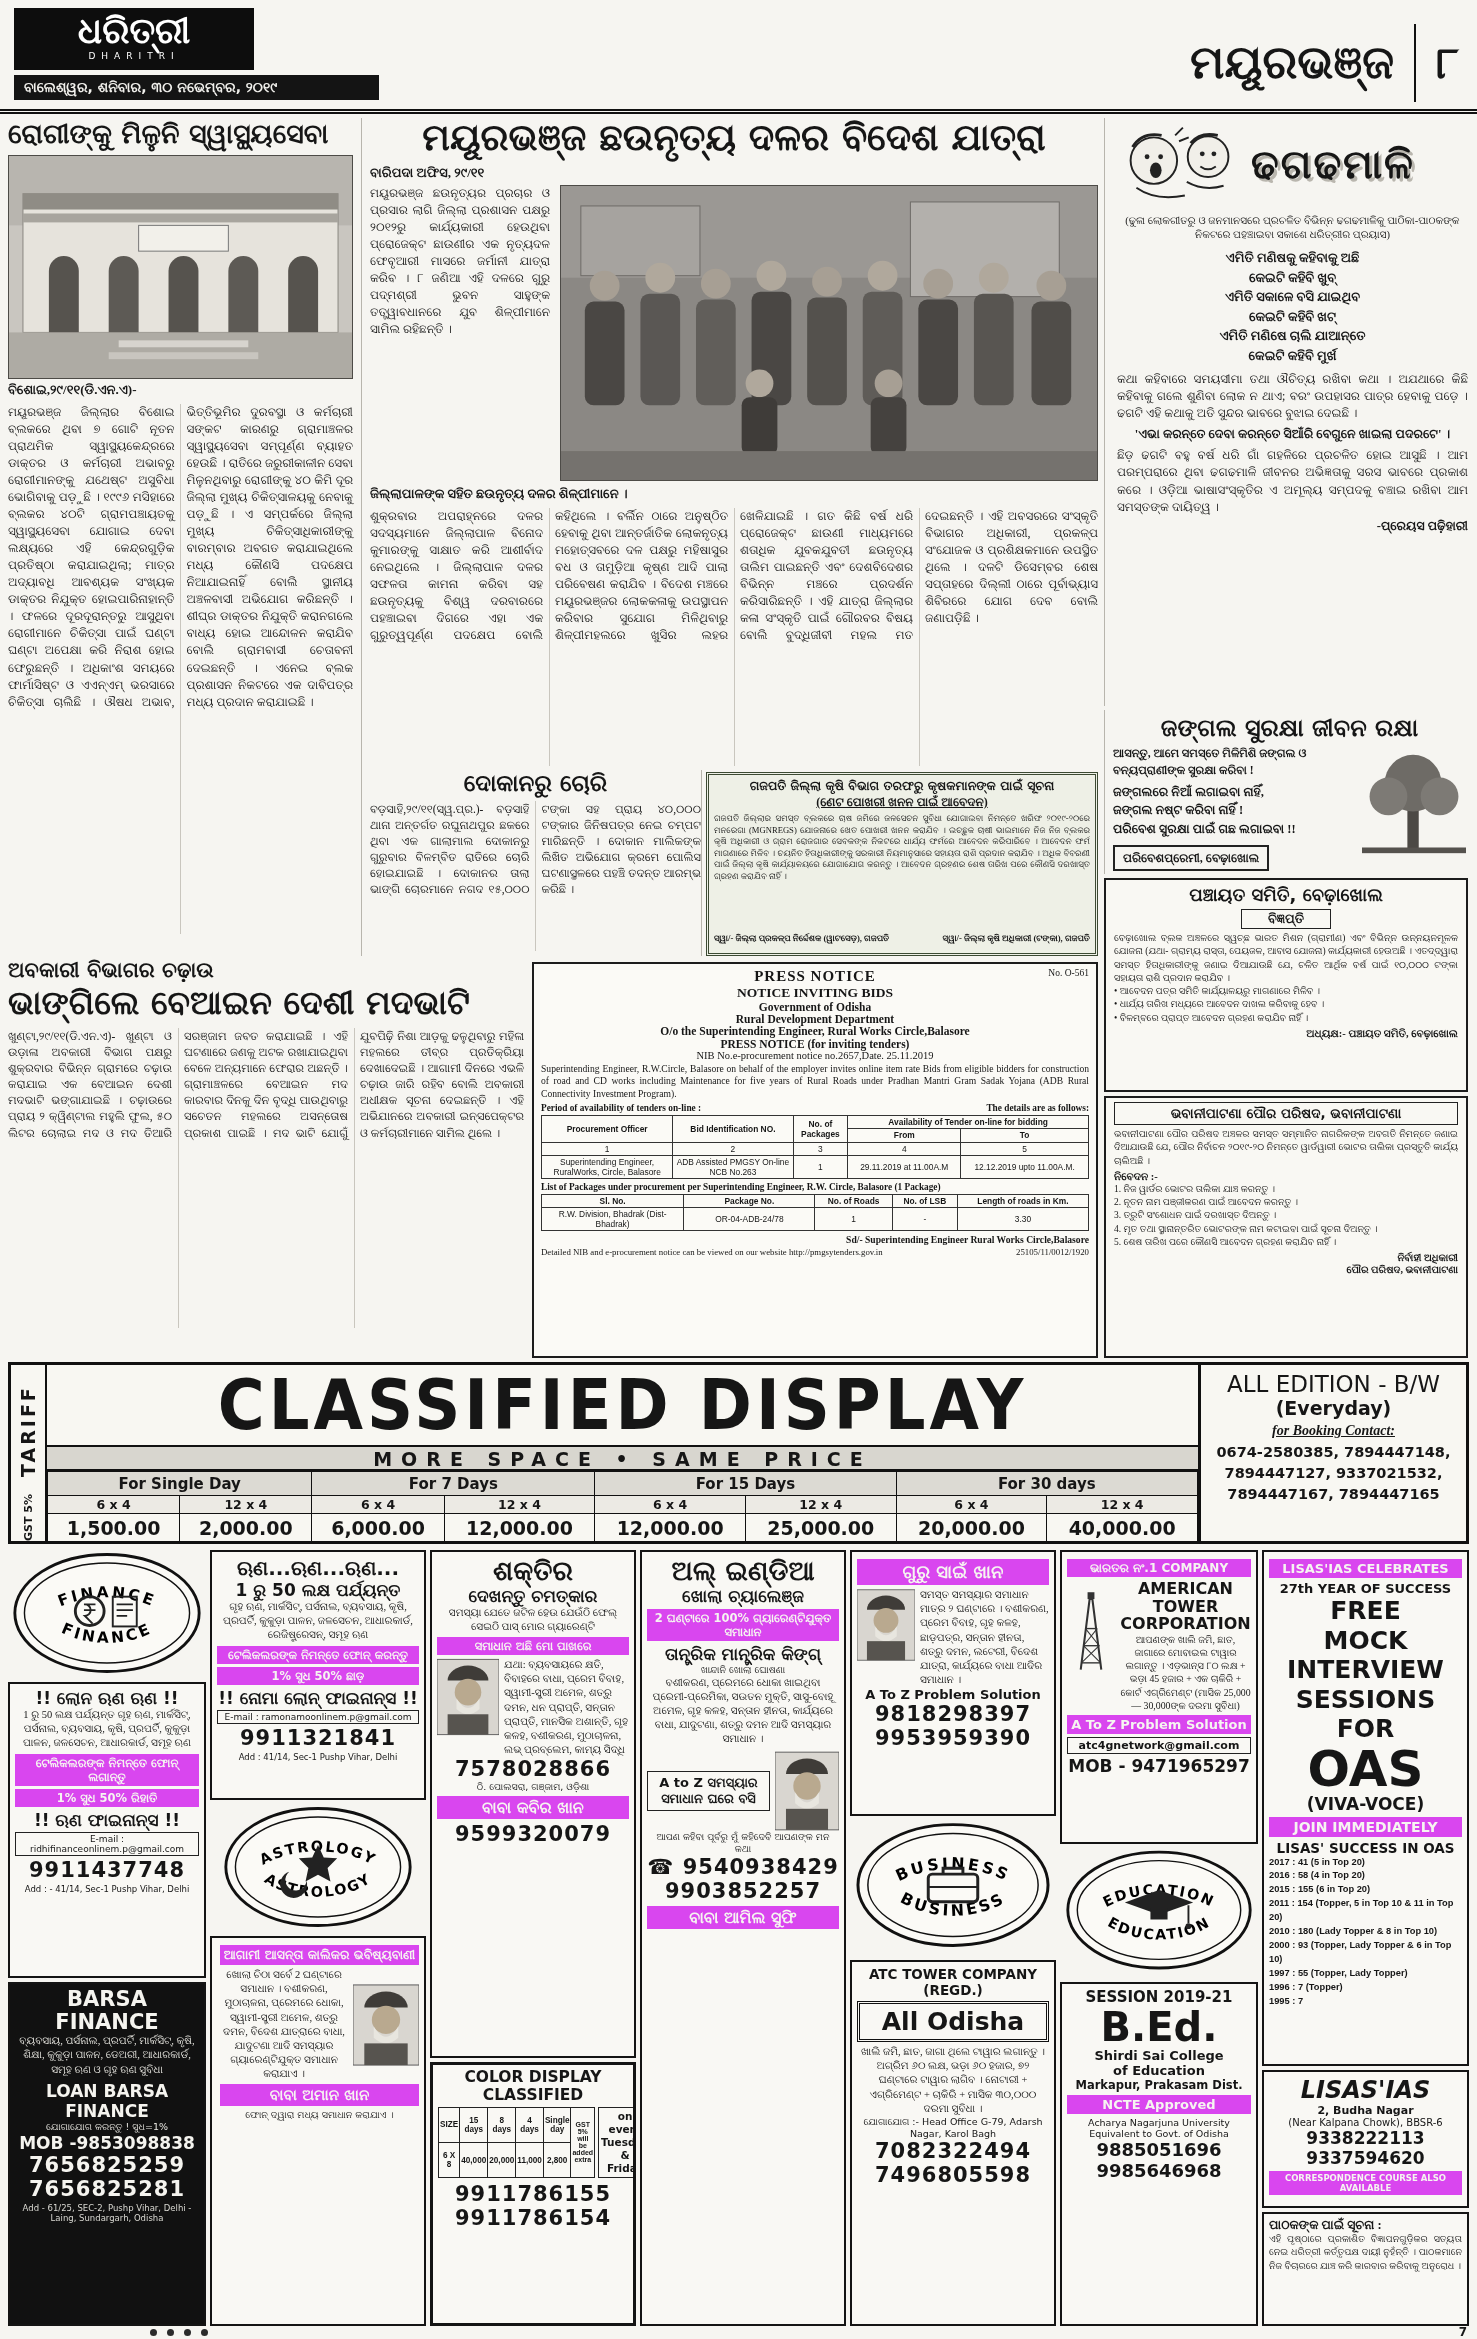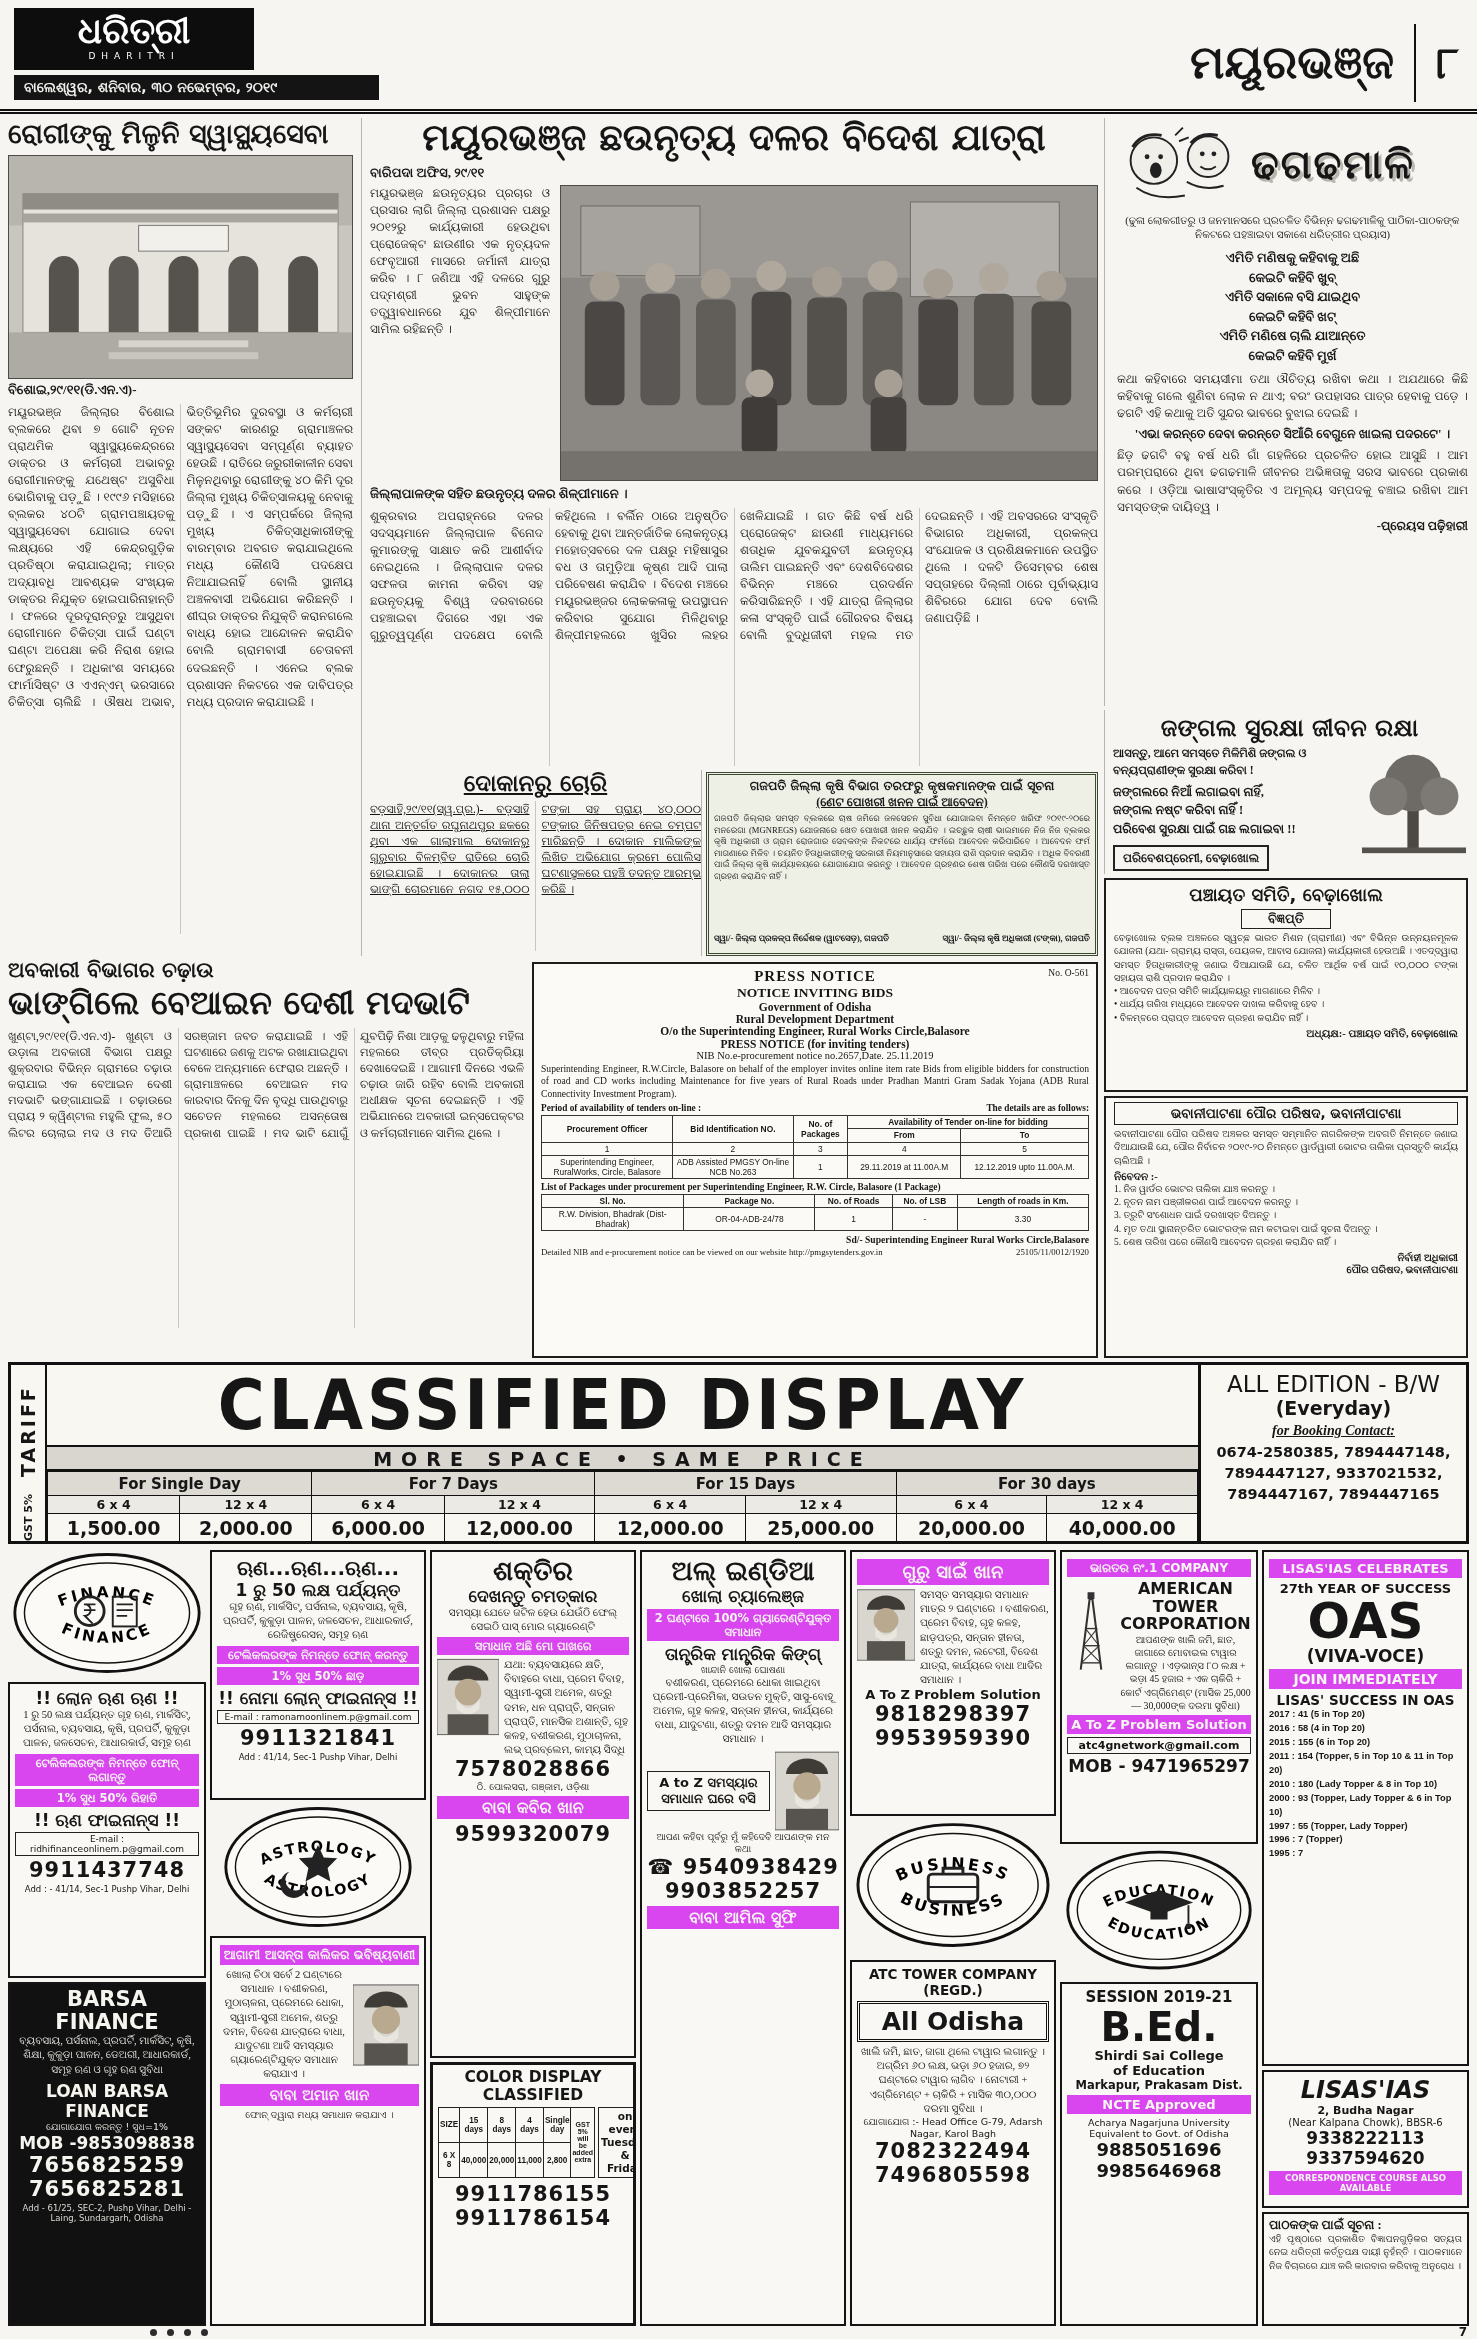--- a/index.html
+++ b/index.html
@@ -15,21 +15,21 @@
   .dateline{margin-top:5px;width:365px;background:#141414;color:#f1f0ec;font-size:14px;font-weight:bold;padding:4px 10px;font-family:"DejaVu Sans",sans-serif;}
   .hdr-right{display:flex;align-items:center;gap:20px;padding:8px 4px 0 0;}
   .edition{font-size:46px;font-weight:bold;font-family:"DejaVu Sans",sans-serif;}
   .hdr-bar{width:2px;height:78px;background:#111;}
   .pageno{font-size:44px;font-weight:bold;font-family:"DejaVu Sans",sans-serif;}
   
   .articles{position:absolute;top:118px;left:0;width:1477px;height:1242px;}
   .blk{position:absolute;overflow:hidden;}
   .b-health{left:8px;top:0;width:354px;height:838px;padding-right:8px;border-right:1px solid #b8b5ad;}
   .b-chhau{left:370px;top:0;width:728px;height:650px;}
-  .b-theft{left:370px;top:652px;width:332px;height:186px;padding-right:0;border-right:1px solid #b8b5ad;text-decoration:underline;}
+  .b-theft{left:370px;top:652px;width:332px;height:186px;padding-right:0;border-right:1px solid #b8b5ad;}
   .b-krushi{left:706px;top:654px;width:392px;height:184px;background:#eef0e6;border:3px double #3c4a33;padding:3px 5px;}
   .b-excise{left:8px;top:840px;width:516px;height:400px;}
   .b-press{left:532px;top:844px;width:566px;height:396px;border:2px solid #1c1c1c;background:#fbfaf6;padding:4px 7px;}
   .b-humor{left:1104px;top:0;width:364px;height:588px;padding-left:12px;border-left:1px solid #b8b5ad;}
   .b-forest{left:1104px;top:592px;width:364px;height:164px;padding:4px 2px 0 8px;border-left:1px solid #b8b5ad;}
   .b-panch{left:1104px;top:760px;width:364px;height:214px;border:2px solid #1c1c1c;padding:4px 8px;background:#f9f8f3;}
   .b-muni{left:1104px;top:978px;width:364px;height:262px;border:2px solid #1c1c1c;padding:4px 8px;background:#f9f8f3;}
   .h1{font-family:"DejaVu Sans",sans-serif;font-weight:bold;font-size:27px;line-height:1.15;margin-bottom:6px;}
   .h1-big{font-family:"DejaVu Sans",sans-serif;font-weight:bold;font-size:37px;text-align:center;line-height:1.1;margin-bottom:6px;}
   .h2{font-family:"DejaVu Sans",sans-serif;font-weight:bold;font-size:23px;text-align:center;margin-bottom:4px;}
@@ -695,20 +695,24 @@
 Equivalent to Govt. of Odisha</div>
         <div class="phone-sm pre" style="font-size:18px;">9885051696
 9985646968</div>
       </div>
     </div>
 
     <div class="adcol c7">
       <div class="ad" style="height:516px;">
         <span class="bar" style="font-size:13px;">LISAS'IAS CELEBRATES</span>
         <div class="mid-odia" style="font-size:13px;">27th YEAR OF SUCCESS</div>
+        <div class="lisas-free pre">FREE
+MOCK
+INTERVIEW
+SESSIONS FOR</div>
         <div class="lisas-oas">OAS</div>
         <div class="mid-odia">(VIVA-VOCE)</div>
         <span class="bar" style="font-size:14px;">JOIN IMMEDIATELY</span>
         <div class="mid-odia" style="font-size:13.5px;">LISAS' SUCCESS IN OAS</div>
         <div class="lisas-stats pre">2017 : 41 (5 in Top 20)
 2016 : 58 (4 in Top 20)
 2015 : 155 (6 in Top 20)
 2011 : 154 (Topper, 5 in Top 10 &amp; 11 in Top 20)
 2010 : 180 (Lady Topper &amp; 8 in Top 10)
 2000 : 93 (Topper, Lady Topper &amp; 6 in Top 10)

